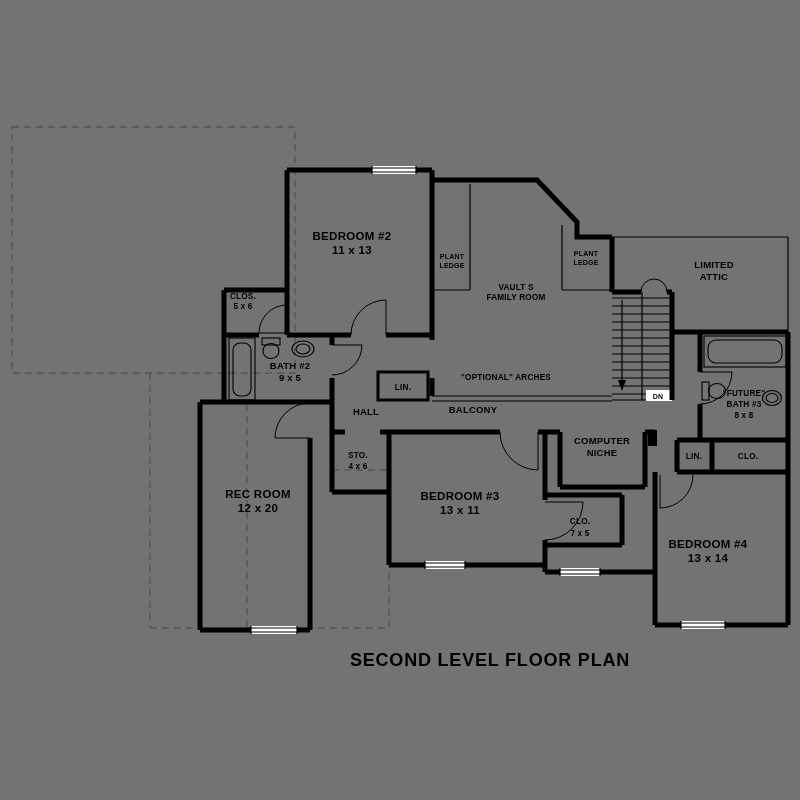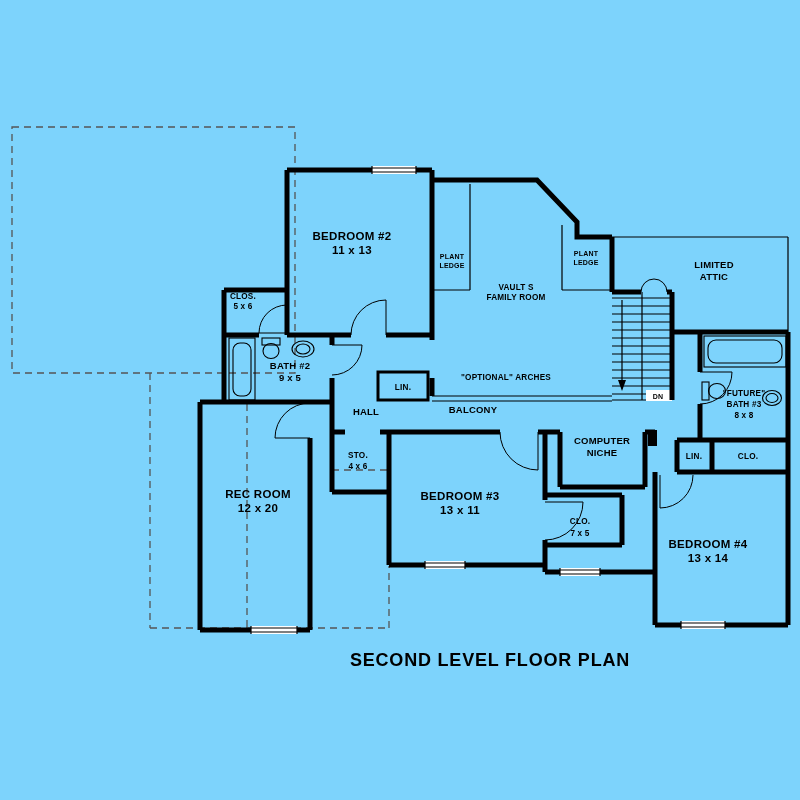--- a/index.html
+++ b/index.html
@@ -1,16 +1,16 @@
 <!DOCTYPE html>
 <html><head>
 <meta charset="utf-8">
 <style>
   html,body{margin:0;padding:0;background:#fff;}
-  .canvas{position:relative;width:800px;height:800px;background:#7dd3fc;overflow:hidden;}
+  .canvas{position:relative;width:800px;height:800px;background:#737373;overflow:hidden;}
   svg{display:block;}
   text{font-family:"Liberation Sans",sans-serif;fill:#000;text-anchor:middle;font-weight:bold;}
   .t-lg{font-size:11.5px;letter-spacing:.3px;}
   .t-md{font-size:9.5px;letter-spacing:.2px;}
   .t-sm{font-size:8.2px;letter-spacing:.2px;}
   .t-xs{font-size:7px;letter-spacing:.2px;}
   .t-title{font-size:18px;letter-spacing:.8px;}
   .wall{stroke:#000;stroke-width:5;fill:none;stroke-linecap:butt;}
   .thin{stroke:#000;stroke-width:1.2;fill:none;}
   .door{stroke:#000;stroke-width:1;fill:none;}

